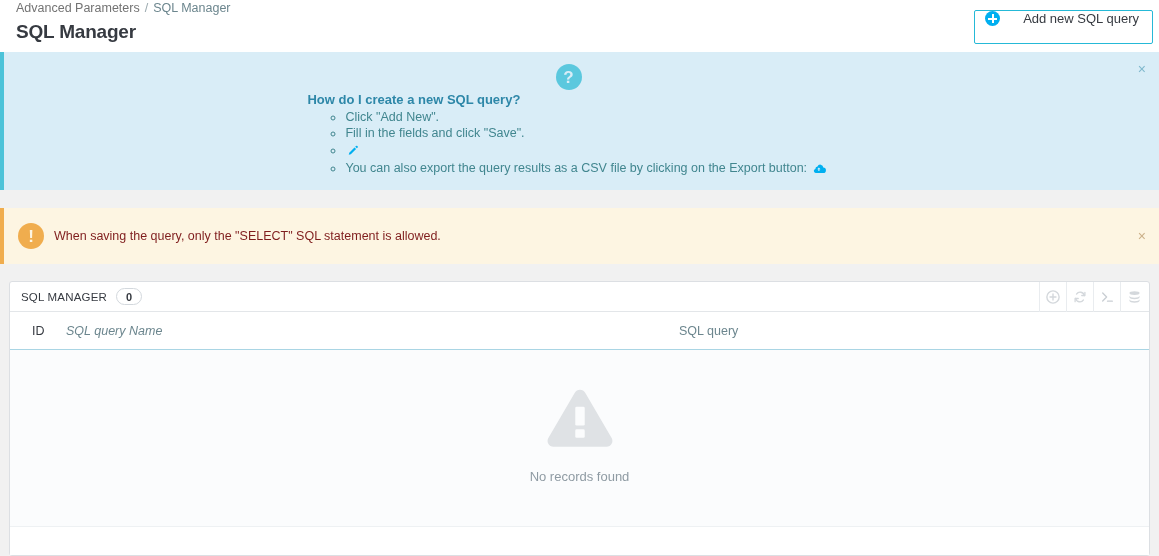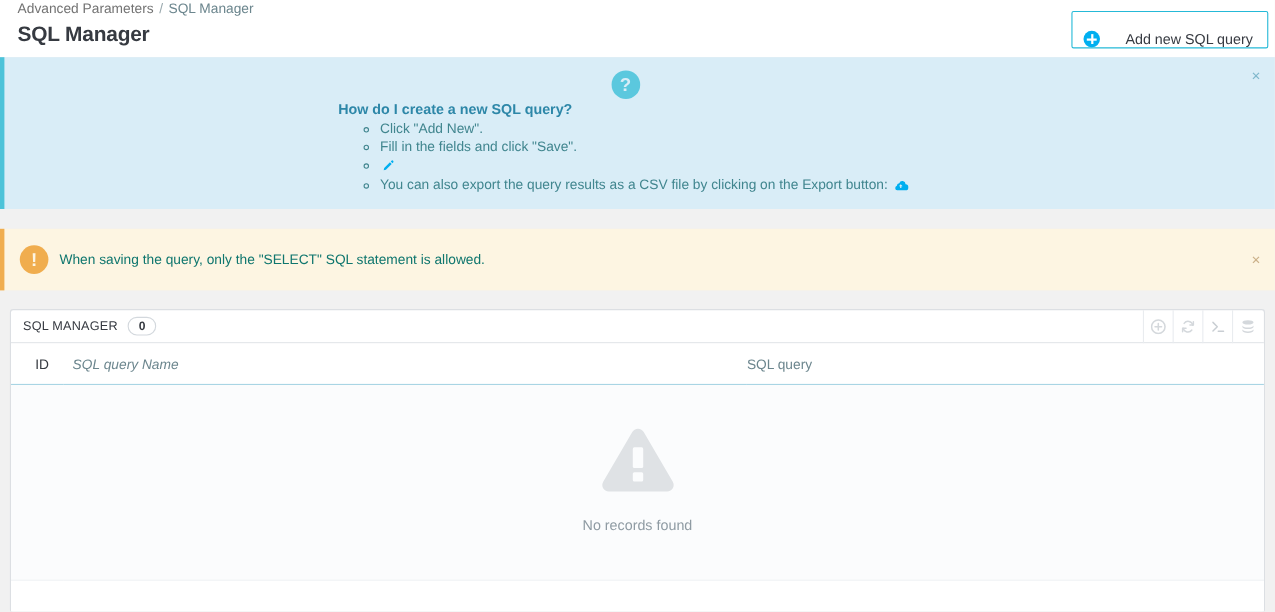--- a/index.html
+++ b/index.html
@@ -42,21 +42,21 @@
     top: 10px;
     right: 6px;
     height: 34px;
     background: #ffffff;
     border: 1px solid #25b9d7;
     border-radius: 2px;
     color: #363a41;
     font-size: 13px;
     padding: 0 13px 0 10px;
     display: flex;
-    align-items: flex-end;
+    align-items: flex-start;
     gap: 23px;
     cursor: pointer;
     white-space: nowrap;
   }
   .plus-circle {
     width: 15px; height: 15px;
     border-radius: 50%;
     background: #00aff0;
     position: relative;
     flex: none;
@@ -133,21 +133,21 @@
     color: #41868f;
   }
   .alert-list li {
     font-size: 12.5px;
     line-height: 15.5px;
     color: #41868f;
     padding: 0.5px 0;
   }
   .warn-text {
     font-size: 12.5px;
-    color: #0f766e;
+    color: #7f1d1d;
     line-height: 56px;
   }
   .warn-flex { display: flex; align-items: center; height: 56px; }
   .alert-close {
     position: absolute;
     top: 8px;
     right: 11px;
     font-size: 14px;
     color: #7fb8cc;
     background: none;

